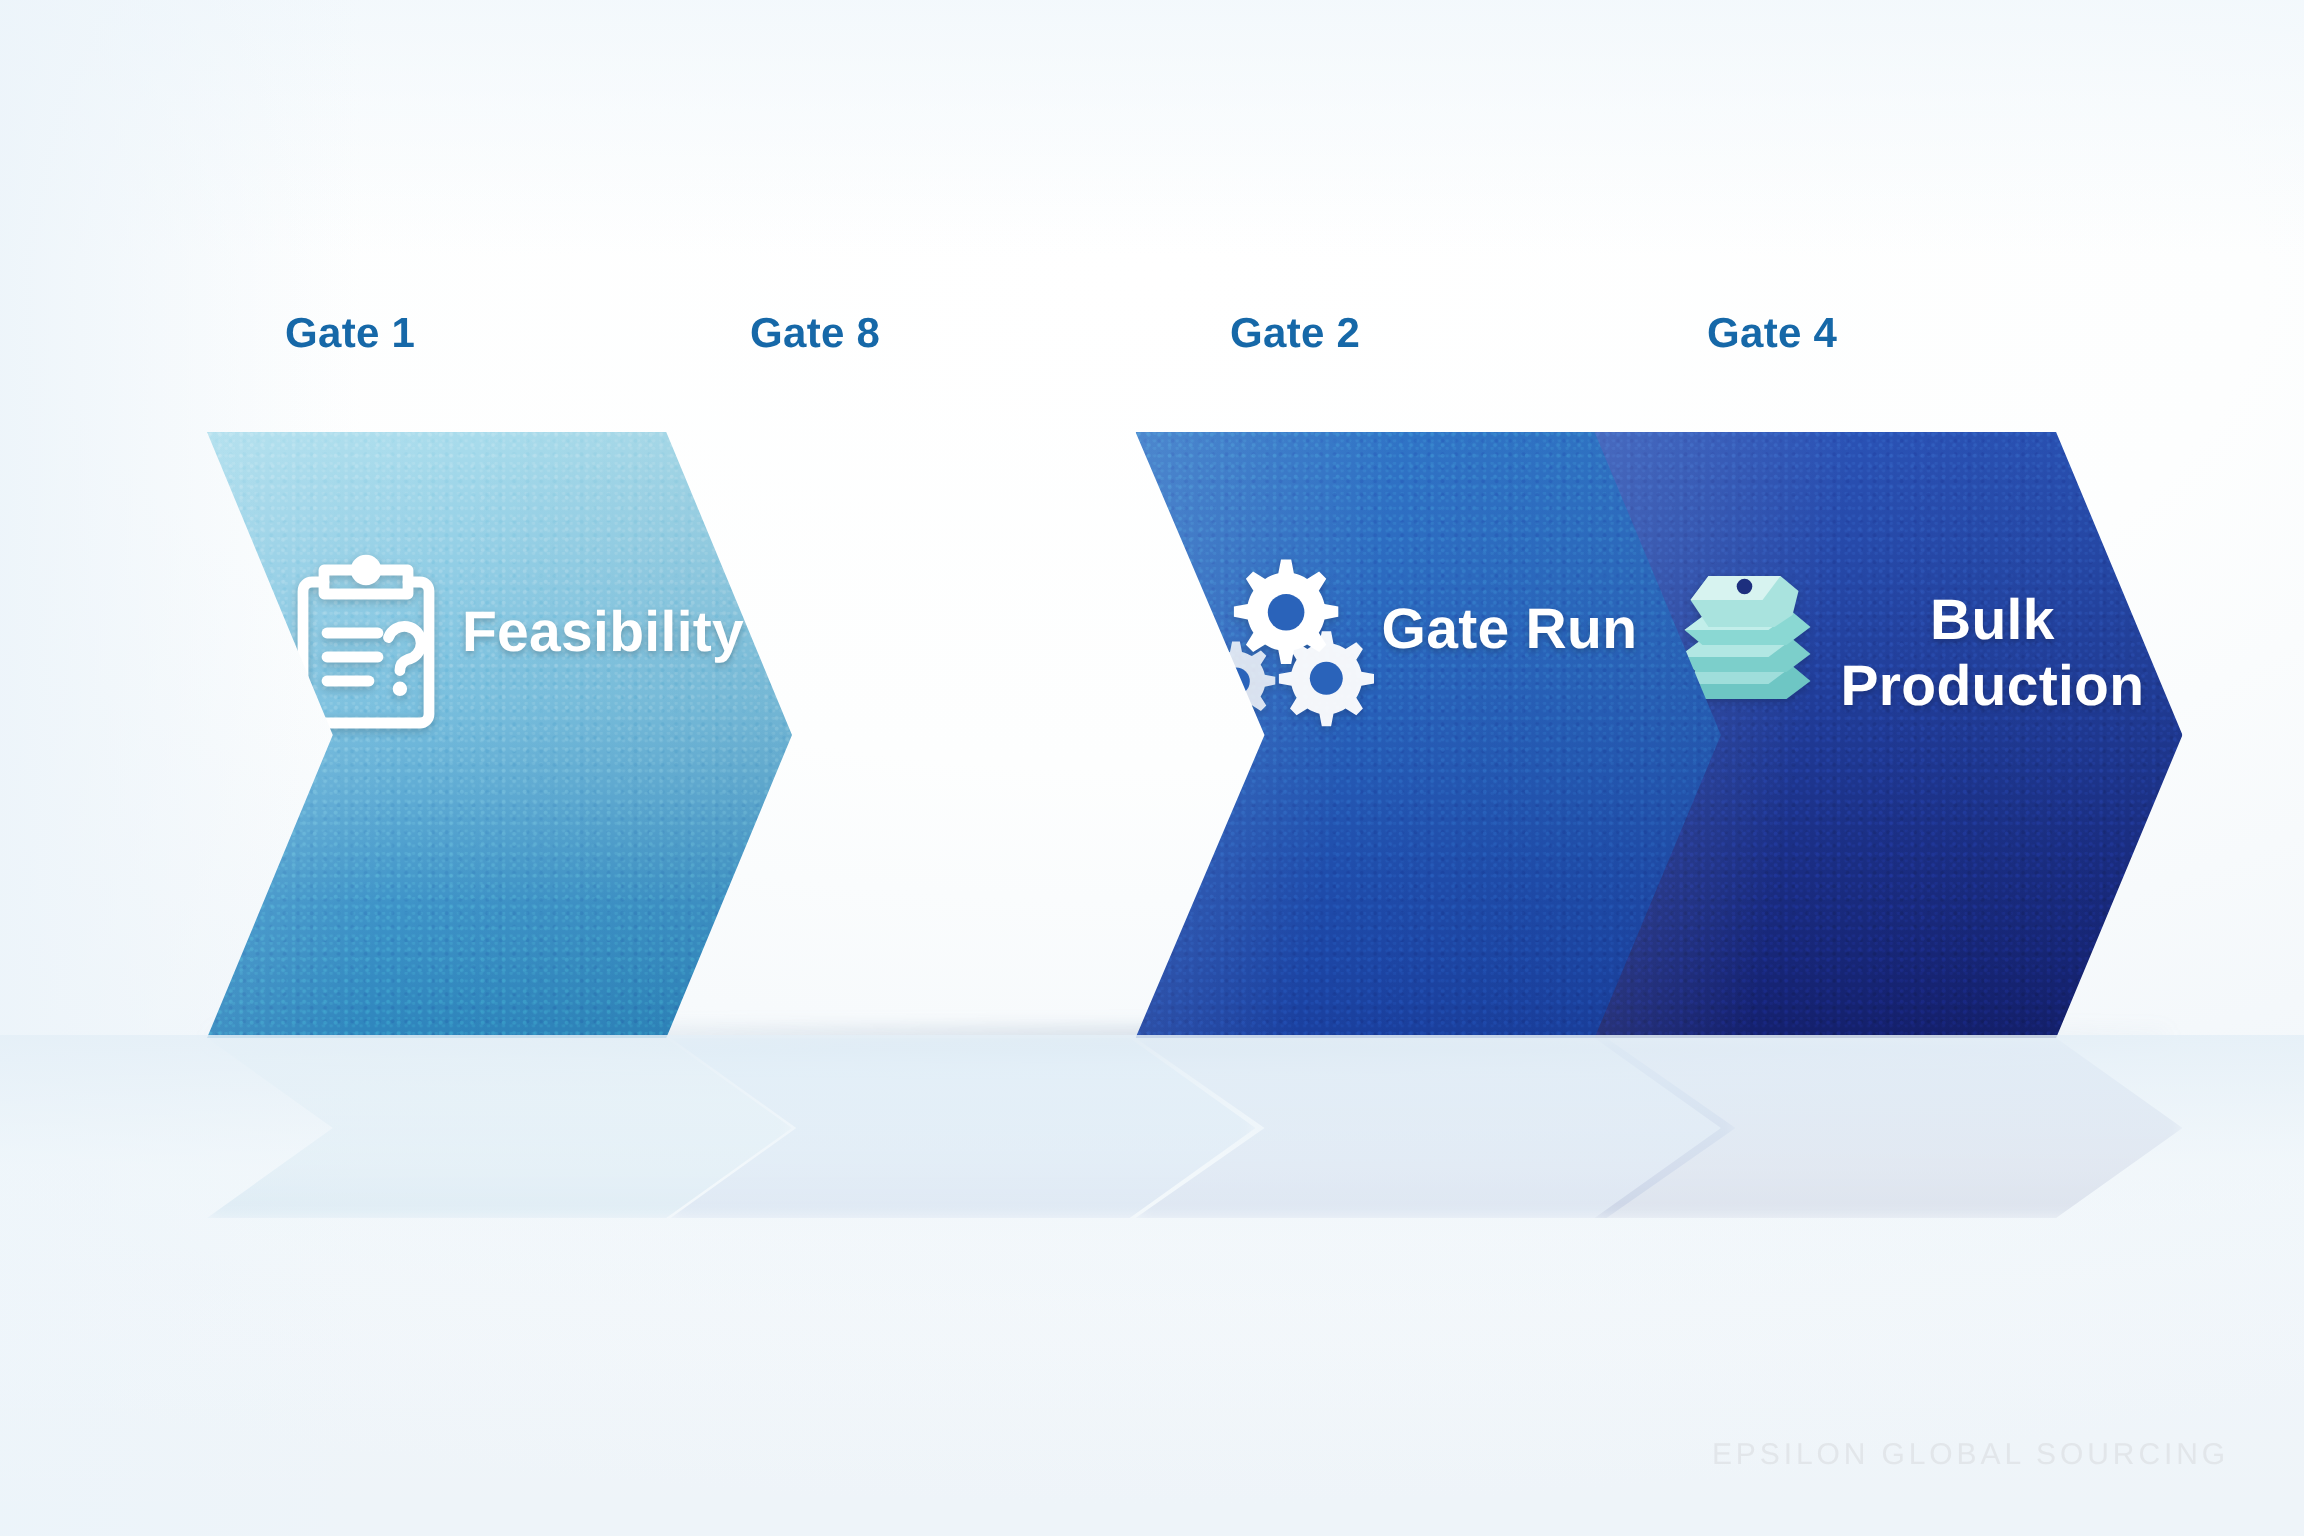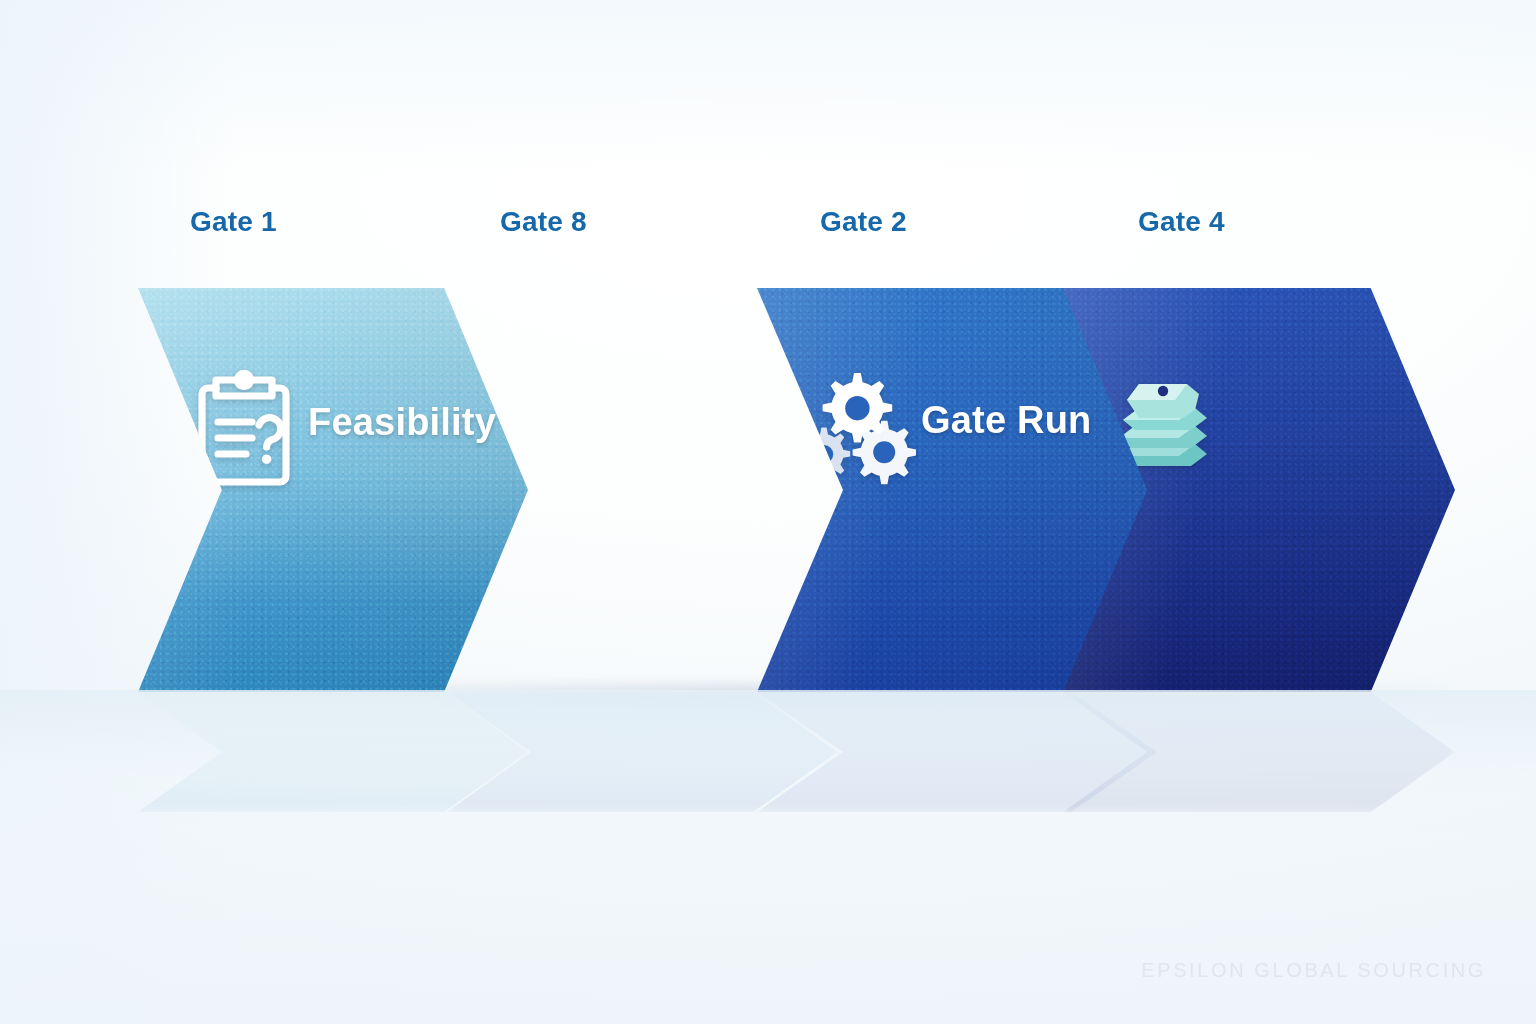--- a/index.html
+++ b/index.html
@@ -239,20 +239,22 @@
             <path d="M10 40 l8 -6 h30 l-8 6 z" fill="#b2e7e3"></path>
 
             <path d="M12 31 l8 -6 h28 l6 5 -8 6 H18 z" fill="#8ad8d3"></path>
             <path d="M12 31 l8 -6 h28 l-8 6 z" fill="#c2eeea"></path>
 
             <path d="M14 21 l6 -8 h24 l6 5 -2 8 -6 4 H20 z" fill="#a9e3de"></path>
             <path d="M14 21 l6 -8 h24 l-6 8 z" fill="#d7f3f0"></path>
             <circle cx="32" cy="16.5" r="2.6" fill="#1d2f7e"></circle>
           </g>
         </svg>
+        <div class="chev-title">Bulk
+Production</div>
       </div>
     </div>
 
   </div>
 
   <div id="surface-wash"></div>
 
   <div id="watermark">EPSILON GLOBAL SOURCING</div>
 
 </div>

